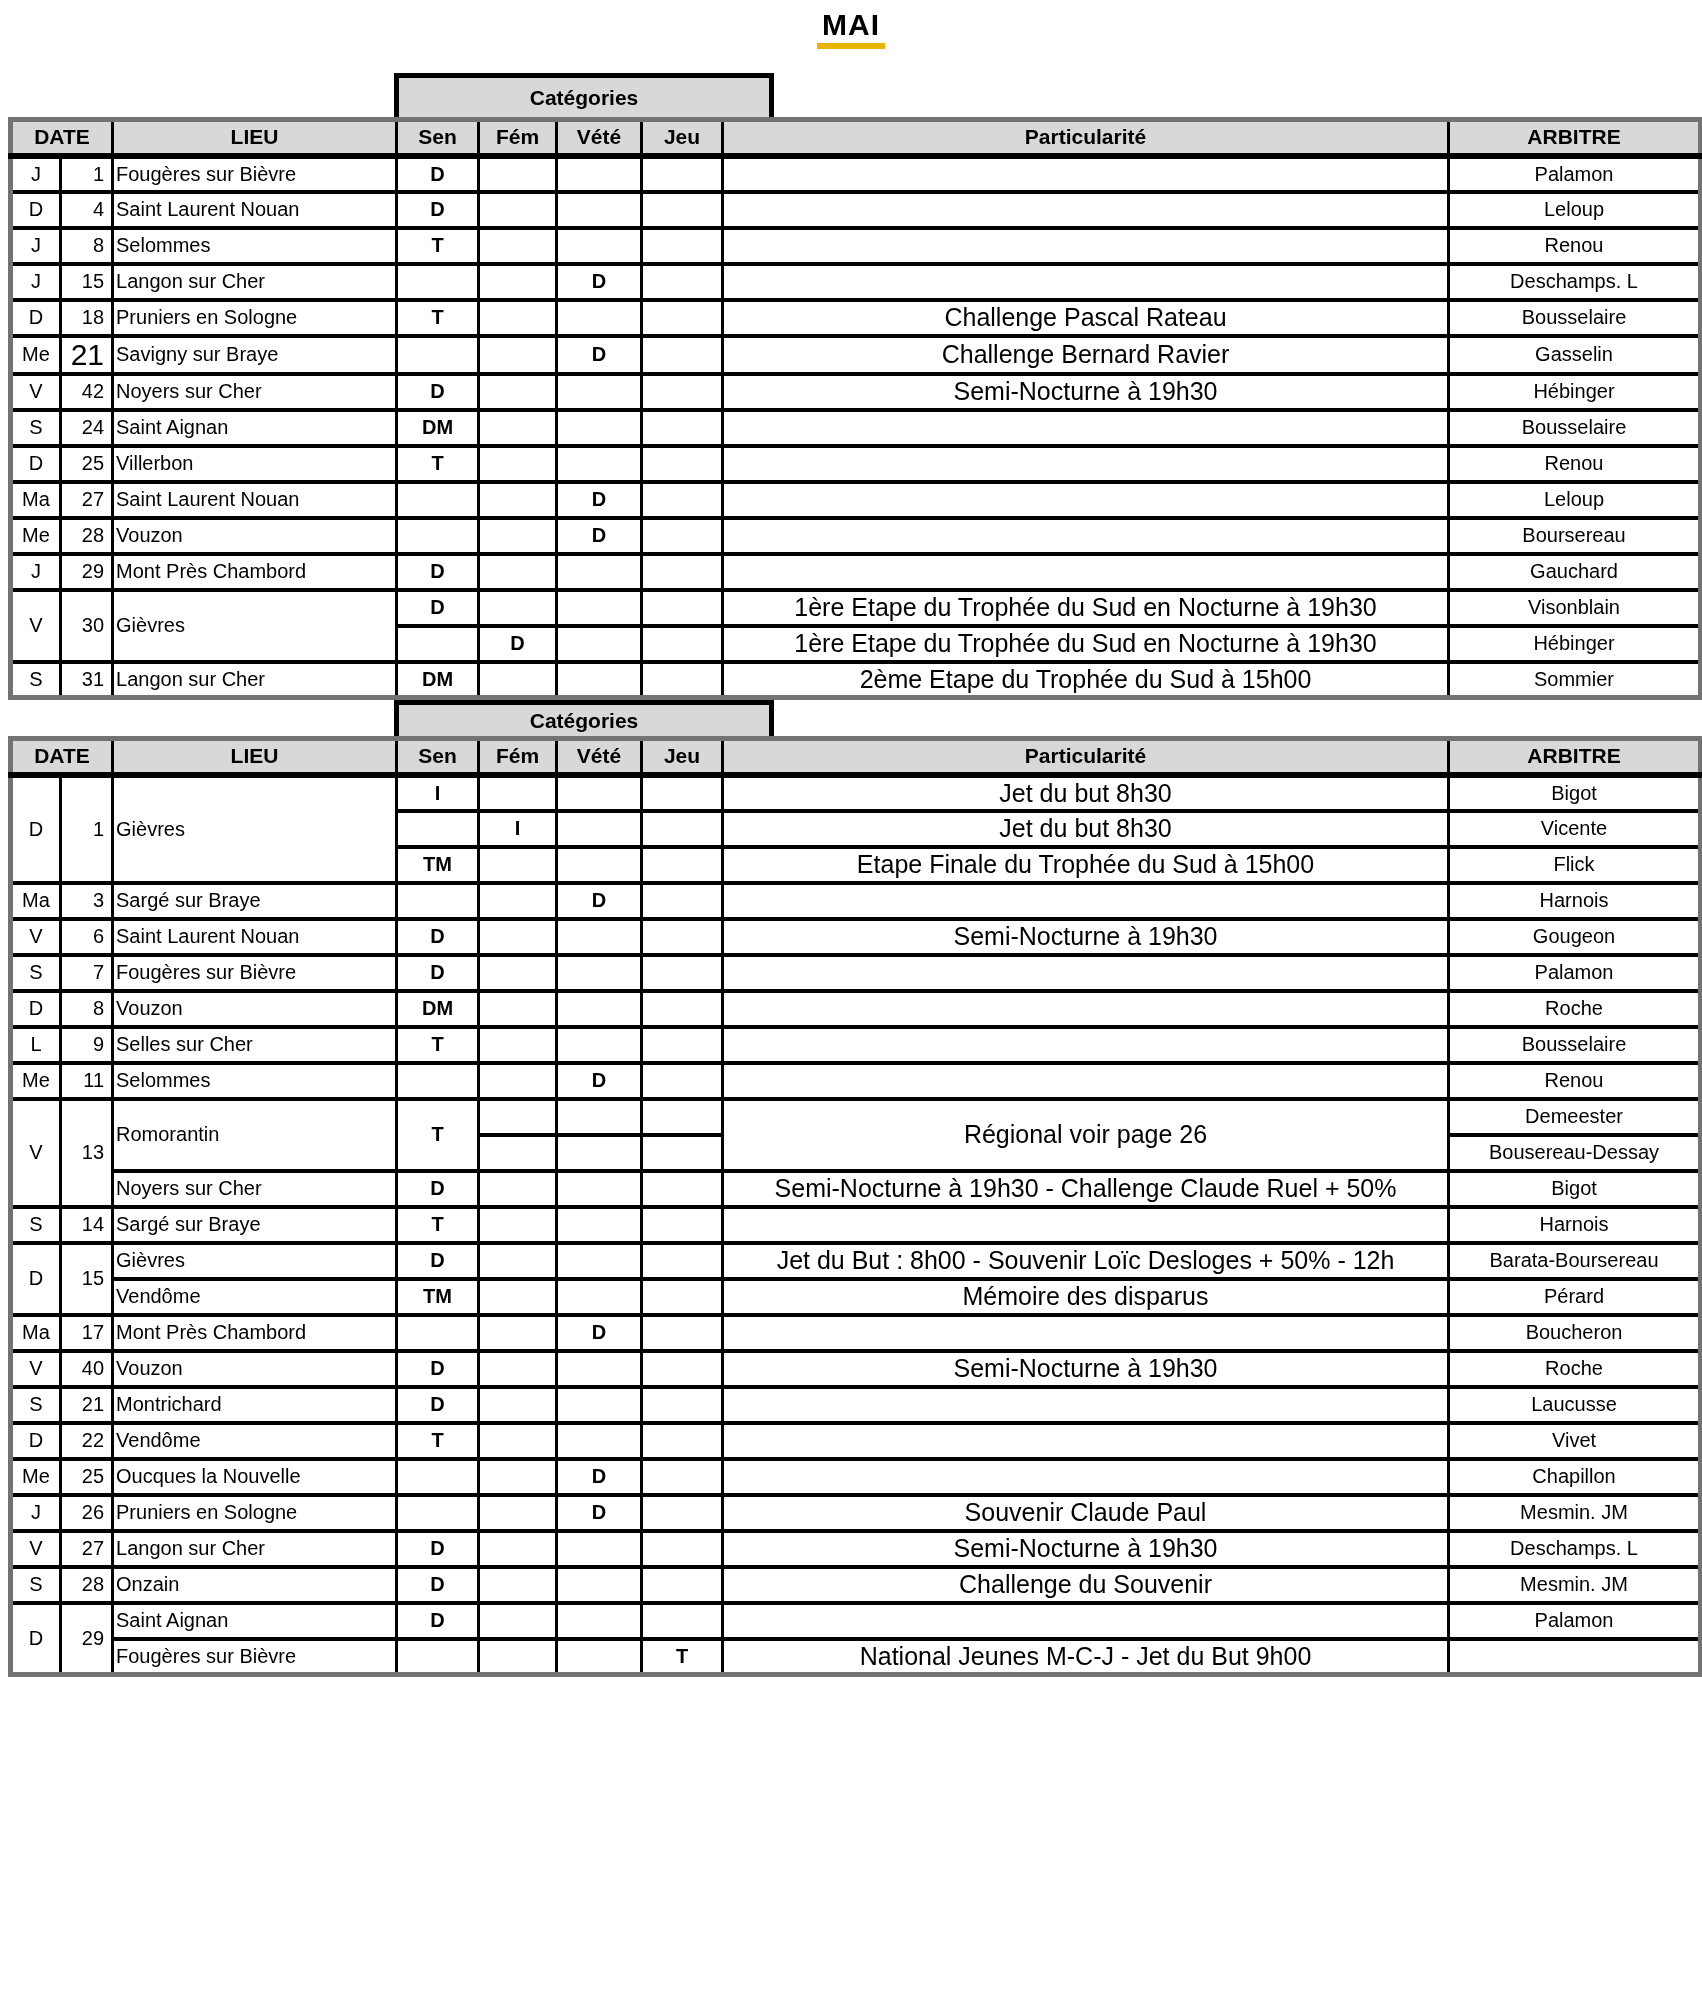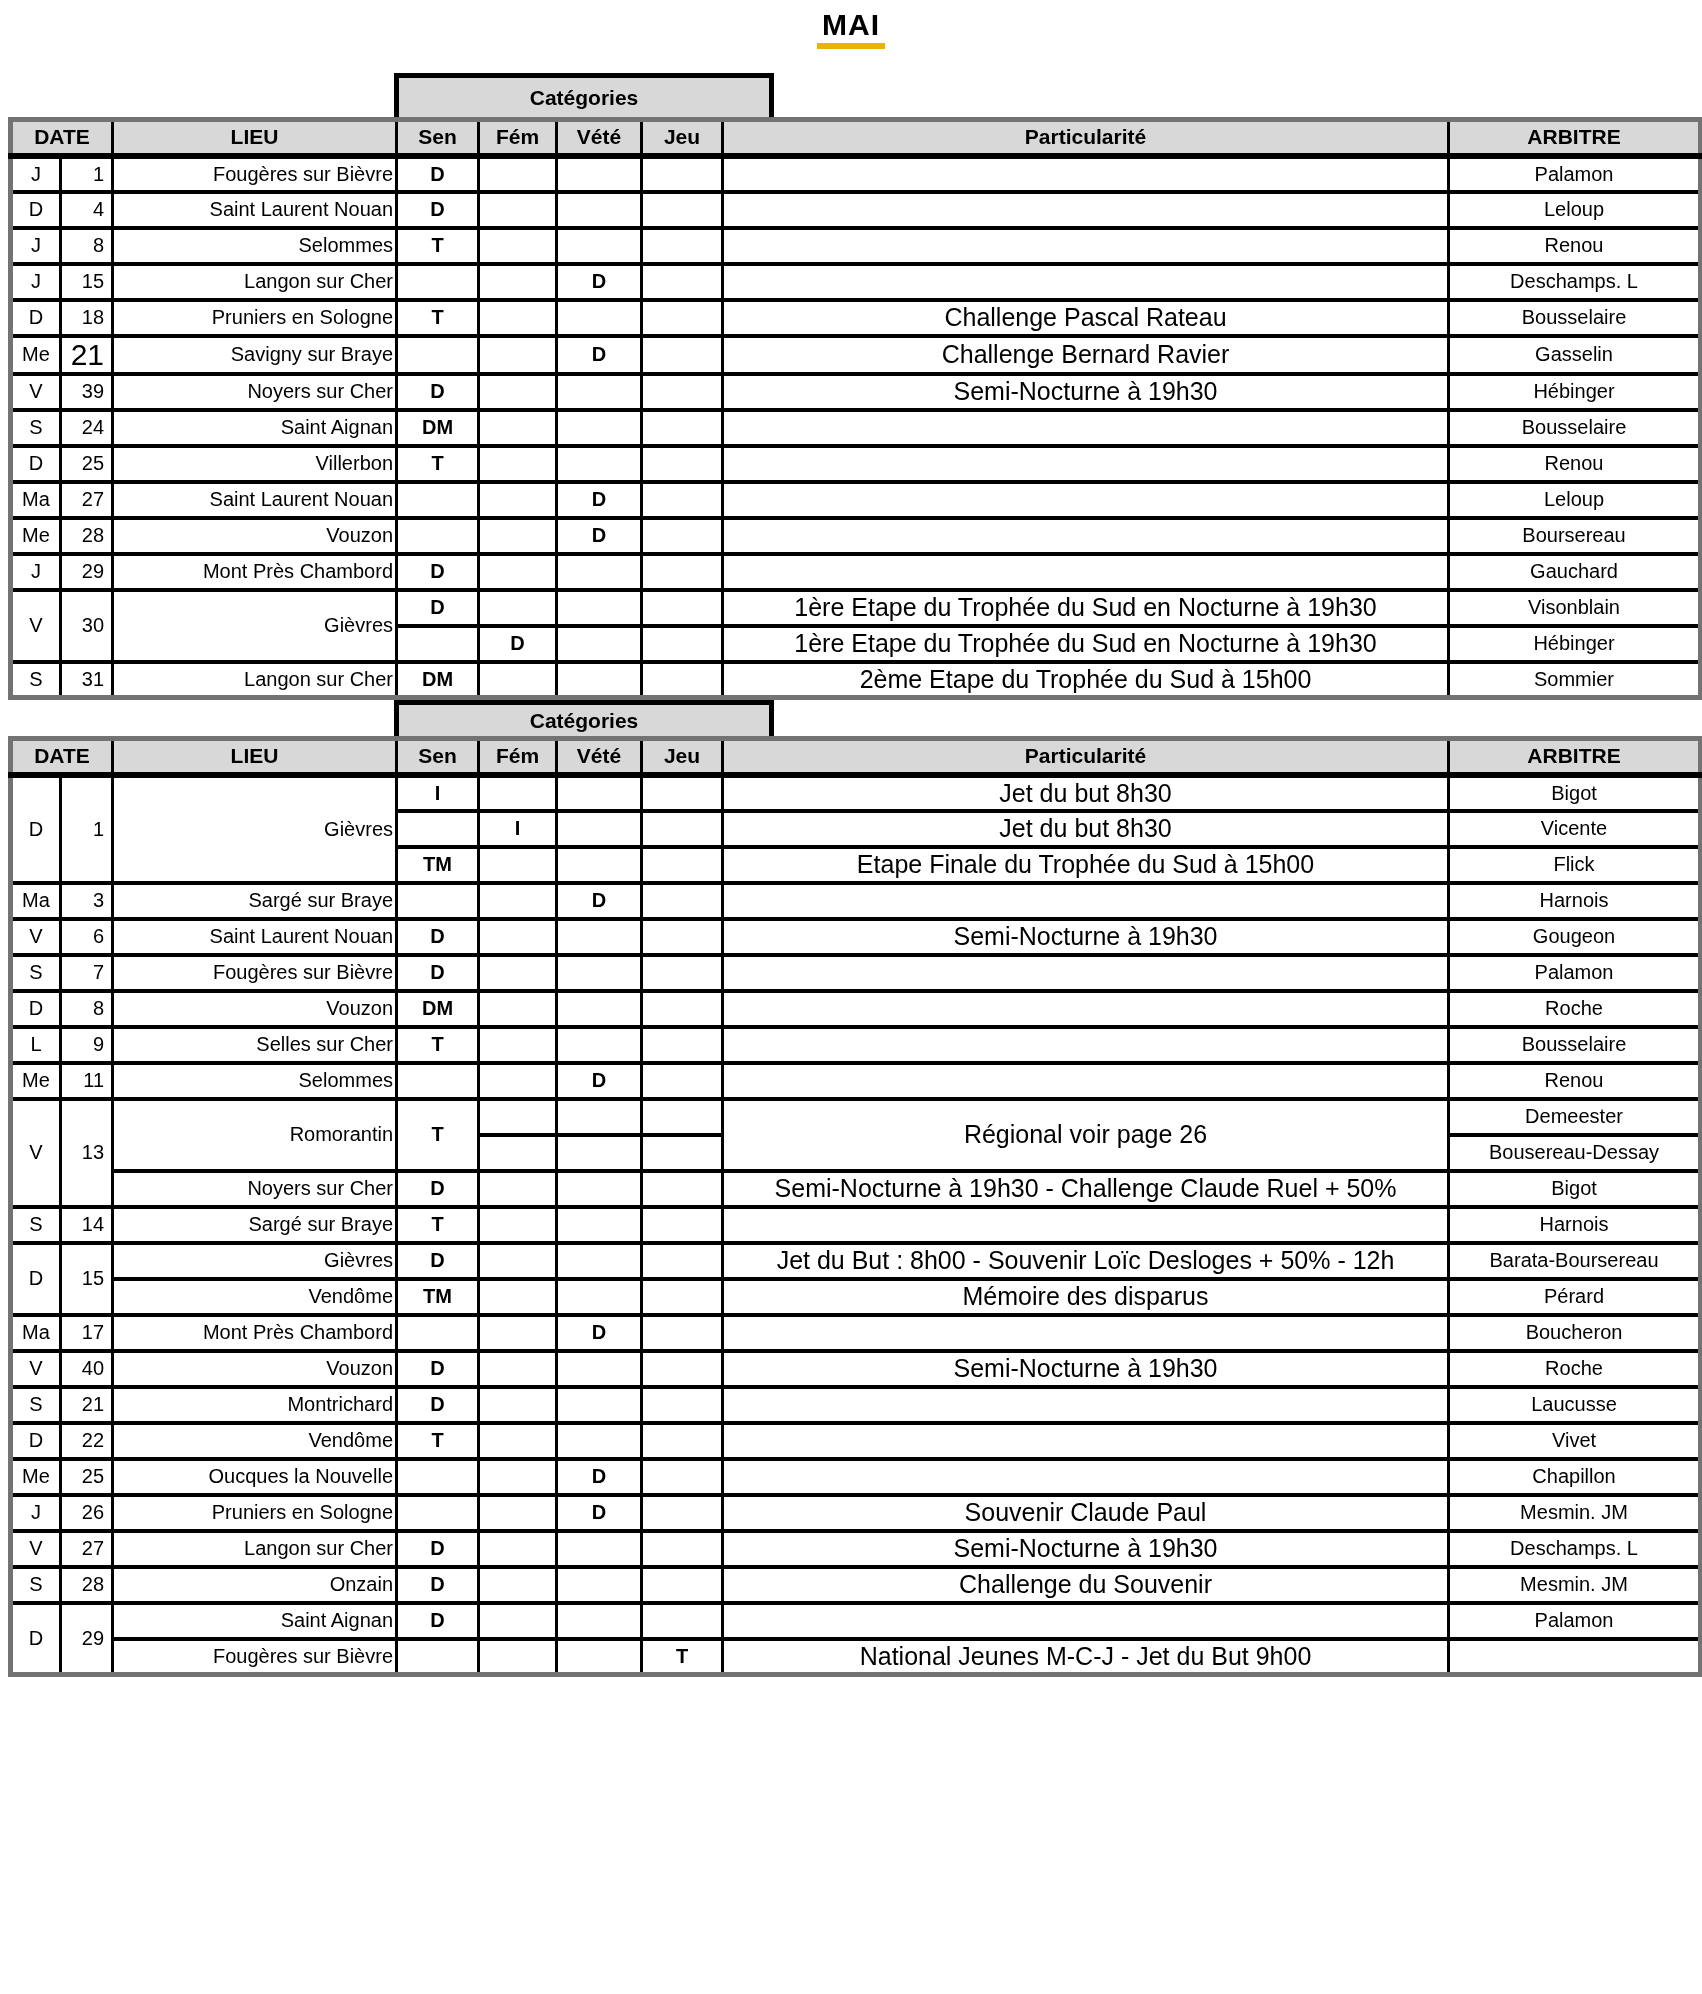--- a/index.html
+++ b/index.html
@@ -49,21 +49,21 @@
     overflow:hidden; white-space:nowrap;
   }
   .sched td {
     border:3px solid #000;
     border-top-width:4px; border-bottom-width:4px;
     height:36px; padding:0 2px;
     font-size:20px;
     text-align:center; vertical-align:middle;
     overflow:hidden; white-space:nowrap;
   }
-  td.lieu { text-align:right; }
+  td.lieu { text-align:left; }
   td.num  { text-align:right; padding-right:7px; }
   td.num-big { font-size:30px; }
   td.cat  { font-weight:bold; }
   td.arb  { font-weight:normal;text-align:center; }
   td.part { font-size:25px; }
 
   .c-day{width:50px}.c-num{width:52px}.c-lieu{width:284px}
   .c-sen{width:82px}.c-fem{width:78px}.c-vete{width:85px}.c-jeu{width:81px}
   .c-part{width:726px}.c-arb{width:252px}
 </style>
@@ -162,21 +162,21 @@
         <td class="lieu">Savigny sur Braye</td>
         <td></td>
         <td></td>
         <td class="cat">D</td>
         <td></td>
         <td class="part">Challenge Bernard Ravier</td>
         <td class="arb">Gasselin</td>
       </tr>
       <tr>
         <td>V</td>
-        <td class="num">39</td>
+        <td class="num">42</td>
         <td class="lieu">Noyers sur Cher</td>
         <td class="cat">D</td>
         <td></td>
         <td></td>
         <td></td>
         <td class="part">Semi-Nocturne à 19h30</td>
         <td class="arb">Hébinger</td>
       </tr>
       <tr>
         <td>S</td>

